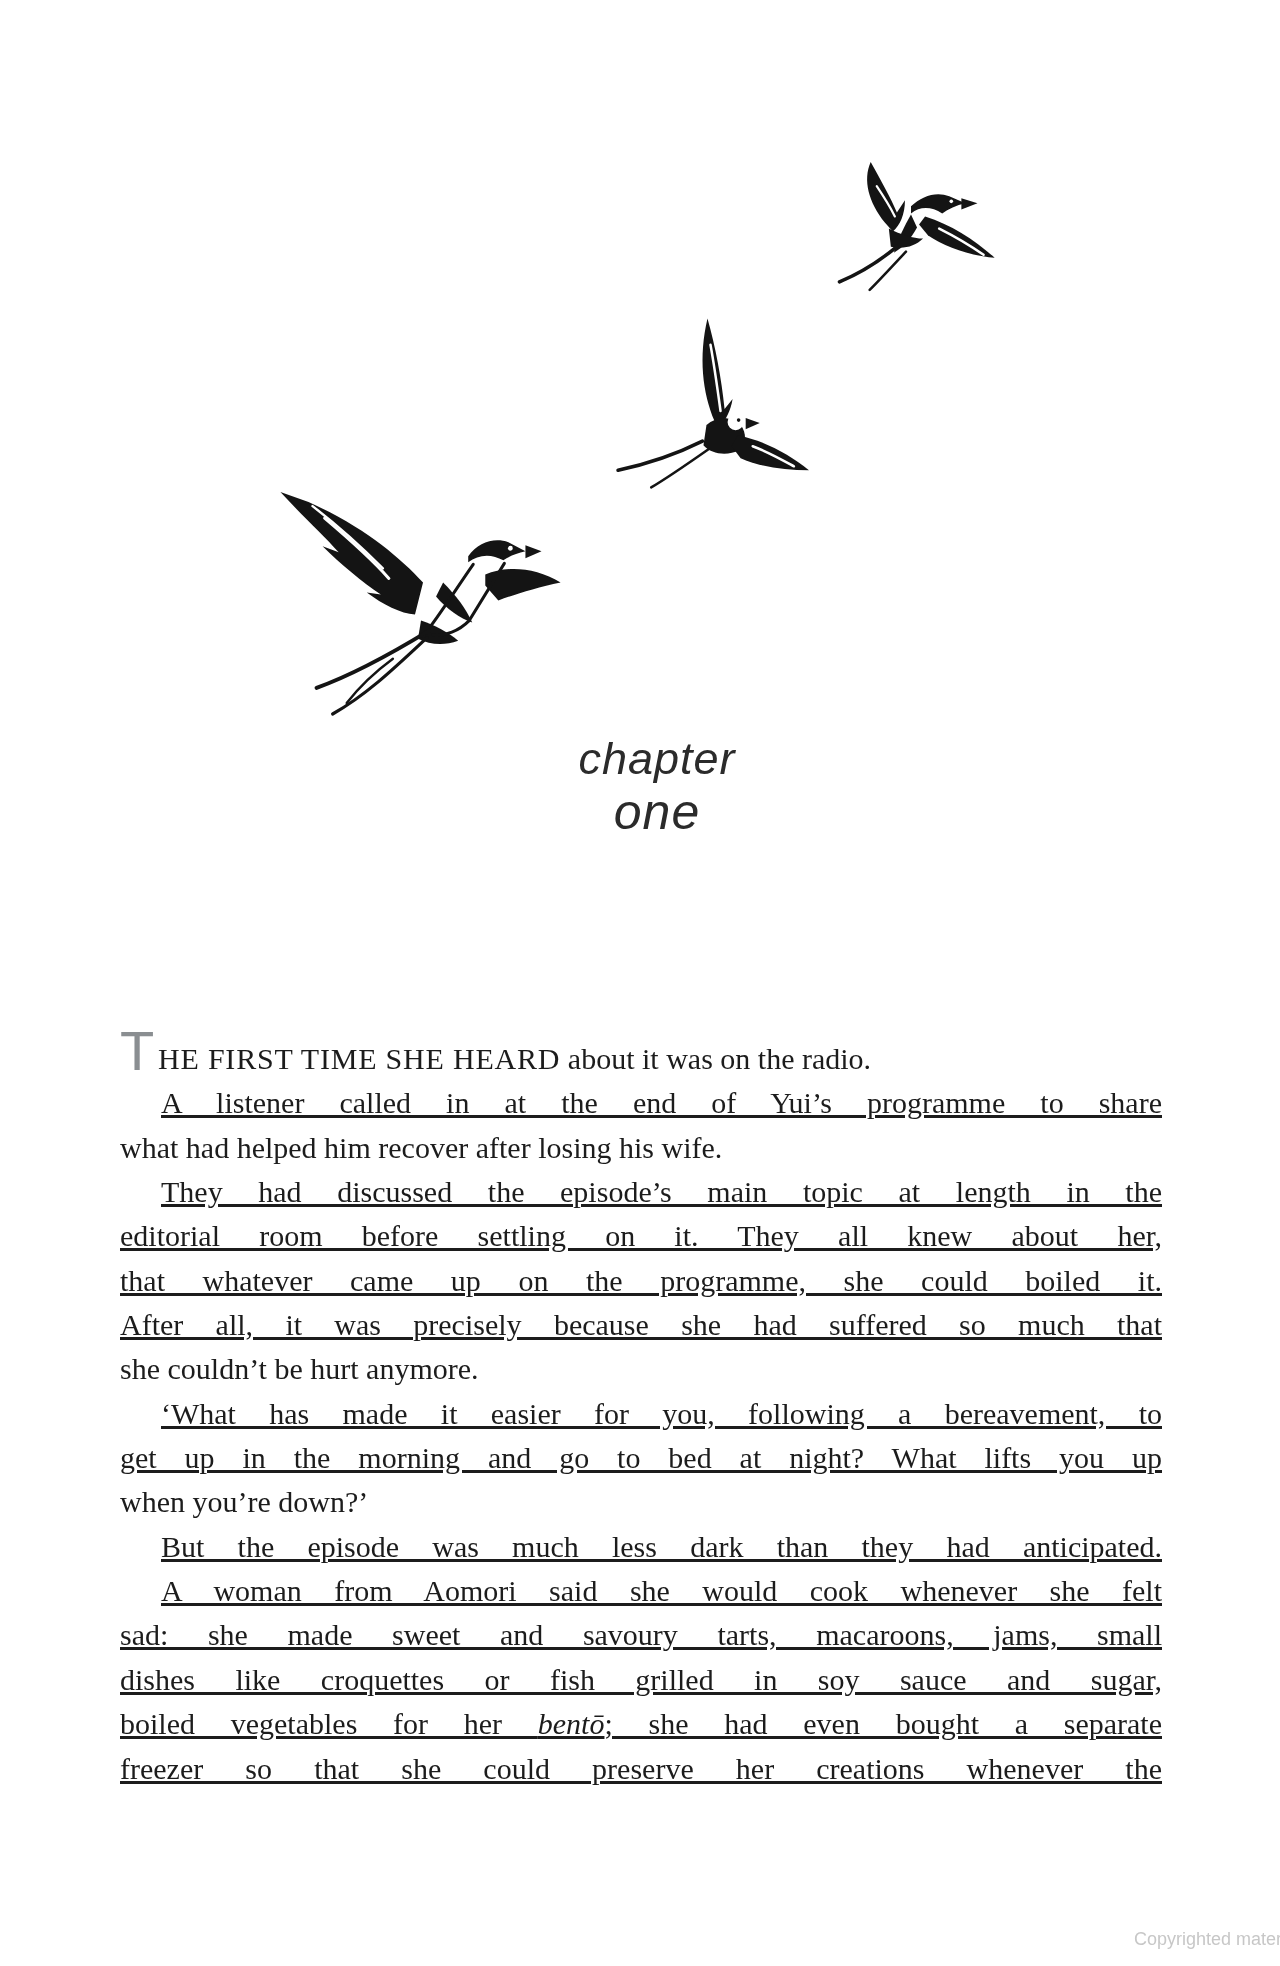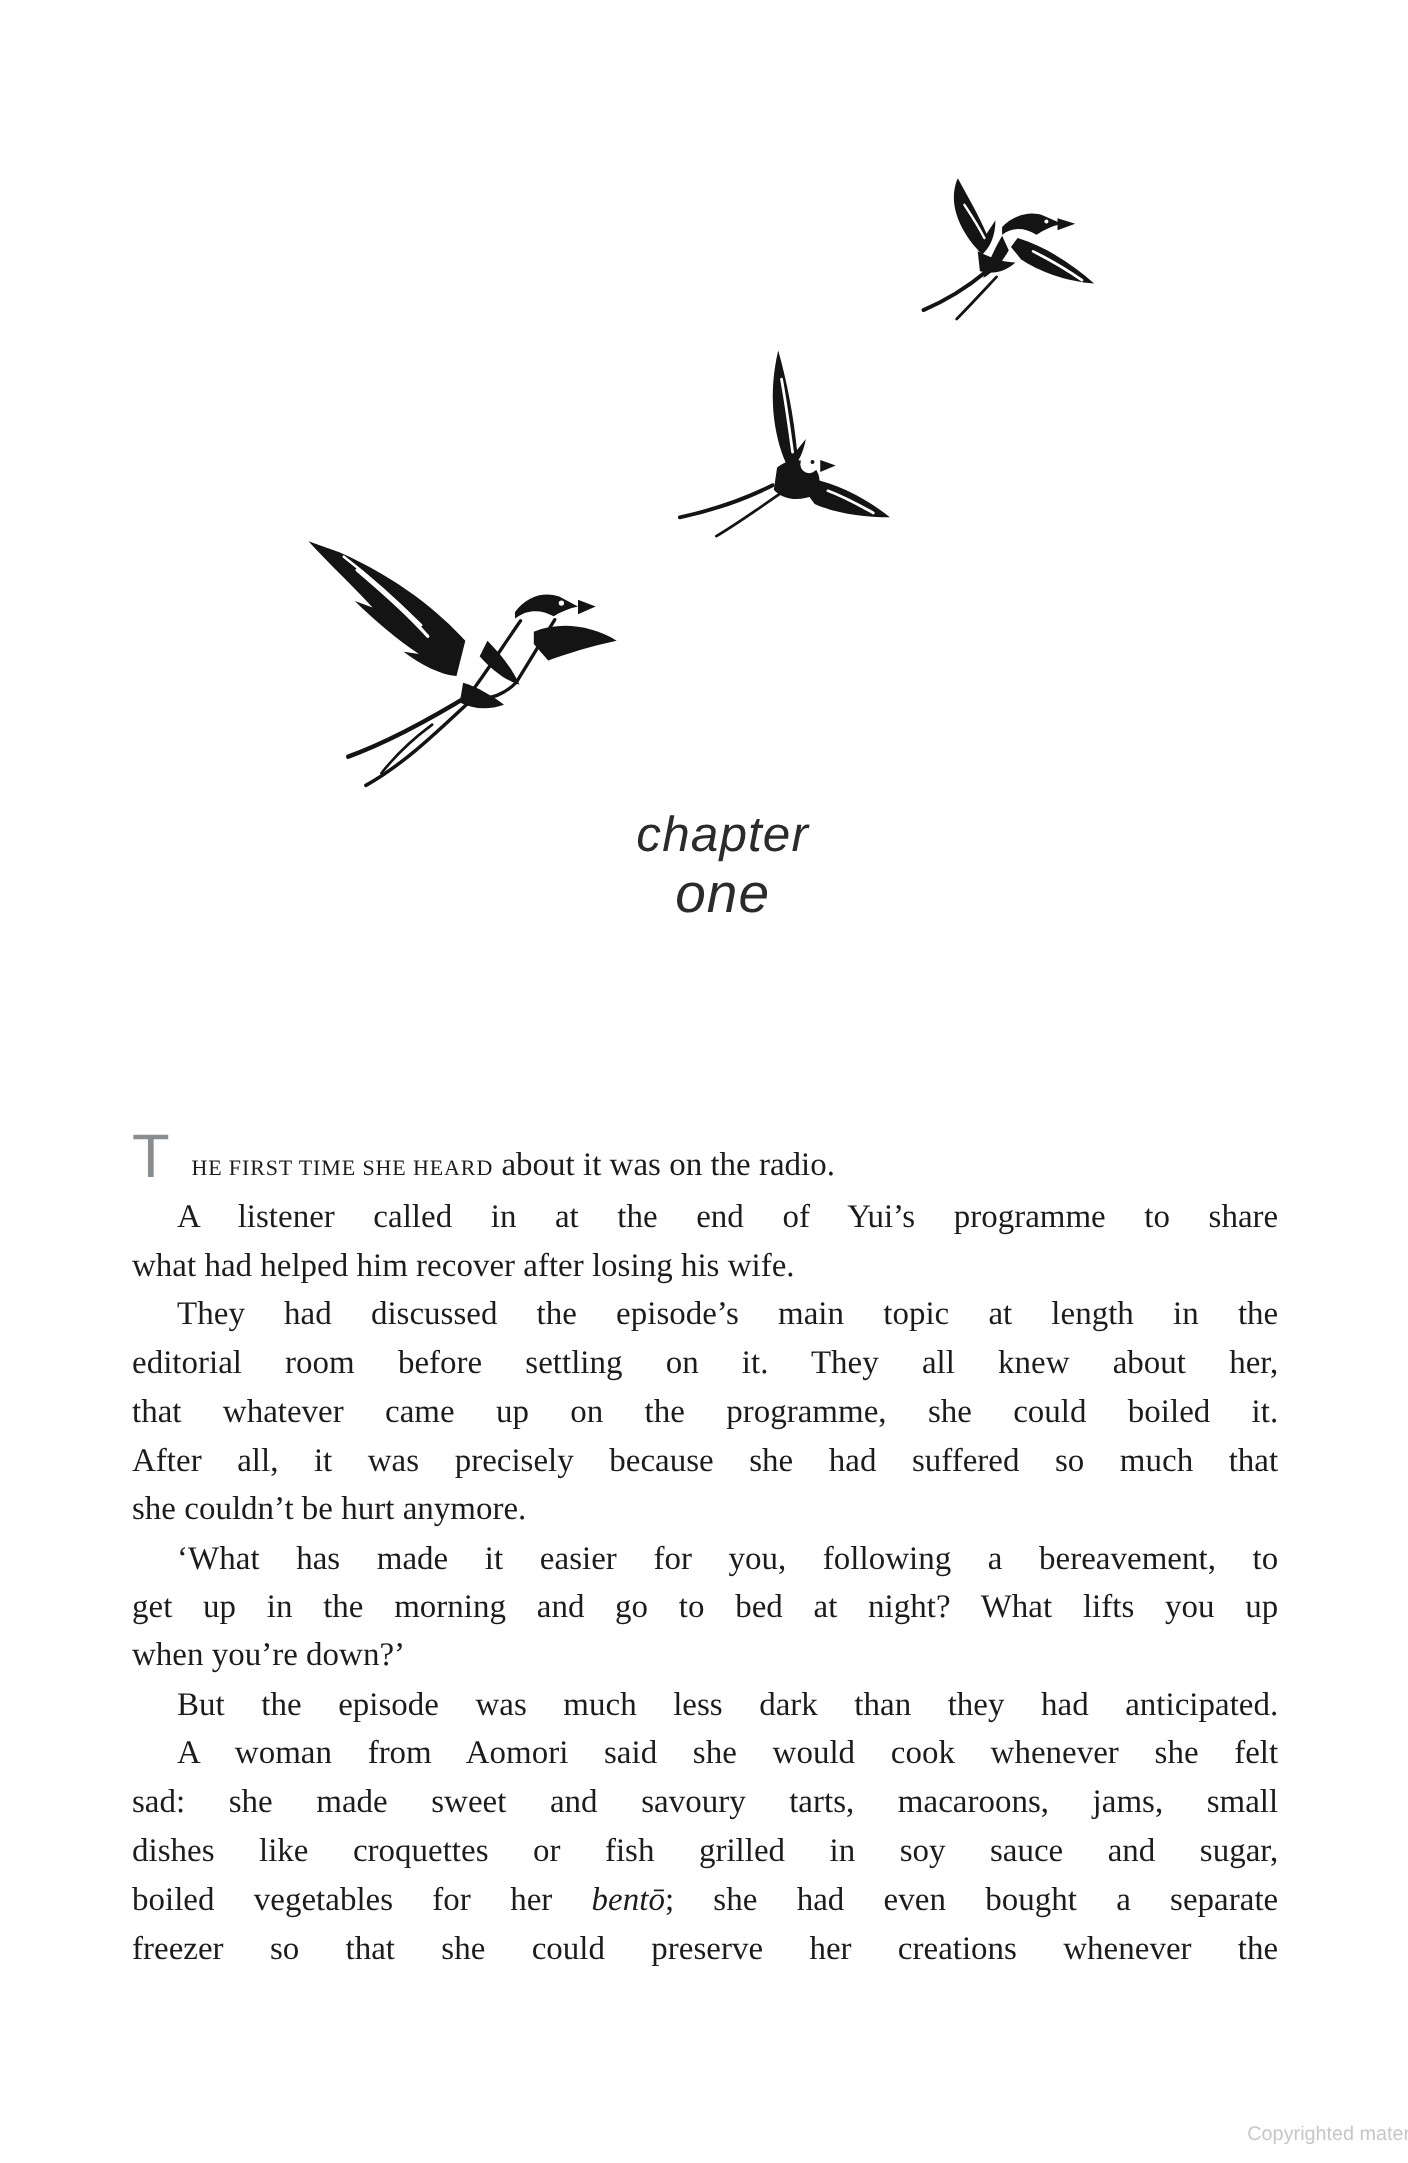--- a/index.html
+++ b/index.html
@@ -34,30 +34,30 @@
   .chapter-word{font-size:45px;line-height:51px;letter-spacing:1px;}
   .chapter-number{font-size:50px;line-height:57px;letter-spacing:1px;}
   
   .bodytext{
     position:absolute;
     left:120px;top:1037px;width:1042px;
     font-size:30px;line-height:44.35px;
     color:var(--text);
   }
   .line{min-height:44.35px;}
-  .line.j{text-align:justify;text-align-last:justify;}
+  .line.j{text-align:justify;text-align-last:justify;text-decoration:underline;}
   .line.in{text-indent:41px;}
   .line.first{position:relative;padding-left:38px;}
   .dropcap{
     position:absolute;left:0;top:-14px;
     font-family:"Liberation Sans",sans-serif;
     font-size:56px;line-height:1;
     color:var(--dropcap);
   }
-  .smallcaps{font-size:20px;letter-spacing:0.8px;margin-left:16px;}
+  .smallcaps{font-size:30px;letter-spacing:0.8px;}
   .it{font-style:italic;margin-top:44px;}
   
   .watermark{
     position:absolute;right:14px;bottom:16px;
     font-family:"Liberation Sans",sans-serif;
     font-size:18px;
     color:var(--watermark);
   }
 </style>
 </head>

